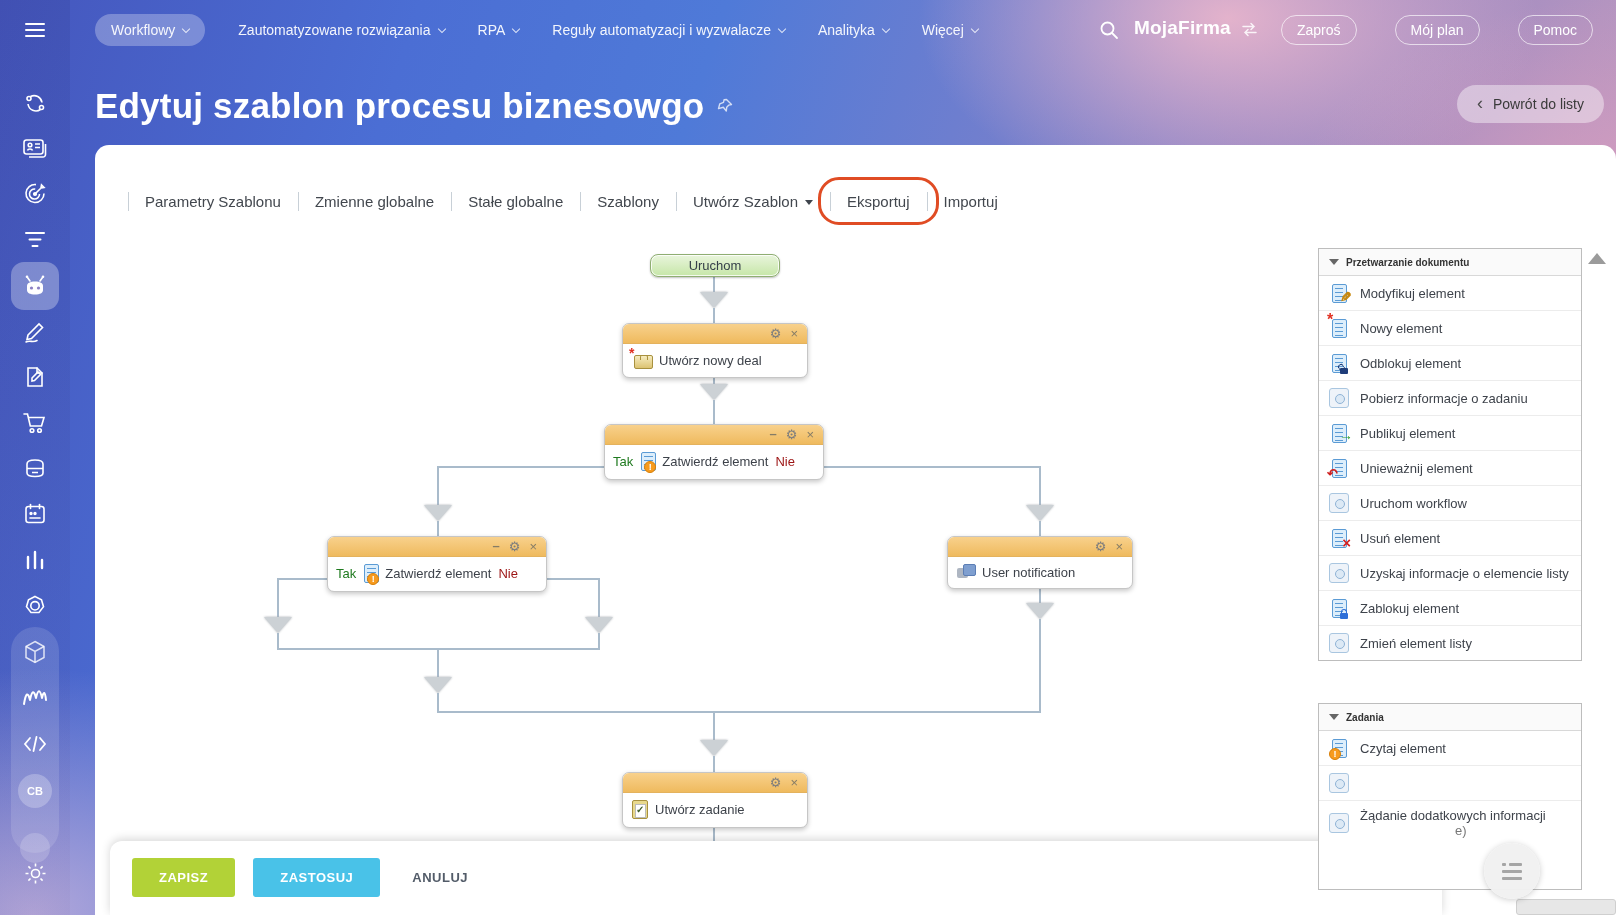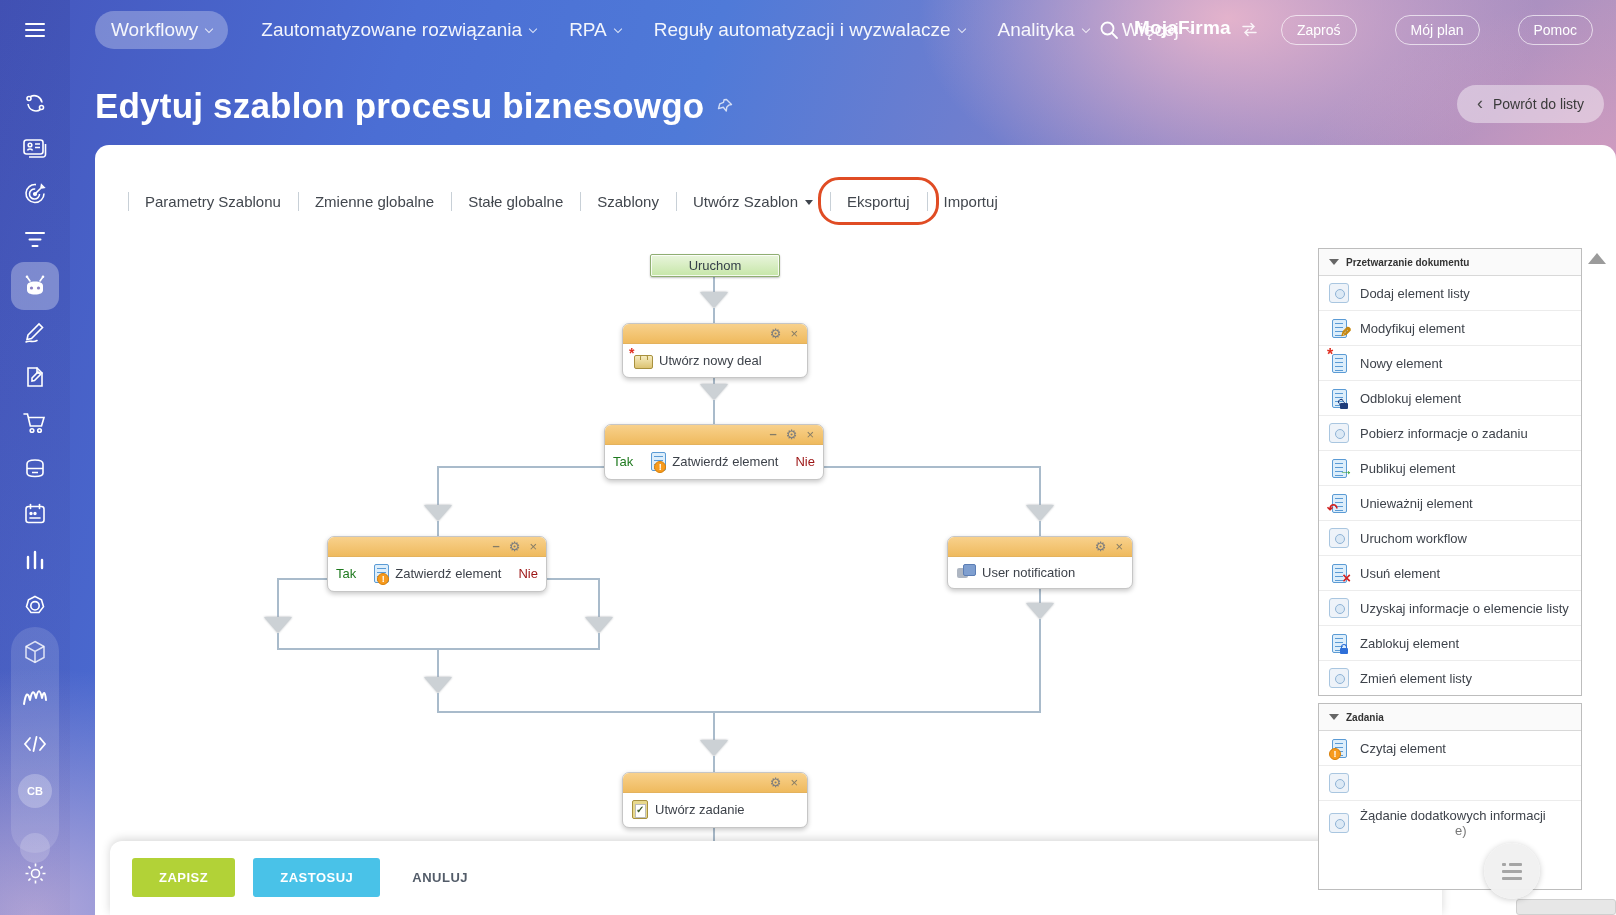--- a/index.html
+++ b/index.html
@@ -19,21 +19,21 @@
          background:linear-gradient(rgba(30,30,90,.10), rgba(120,70,120,.06)); }
   .lsb-icon { position:absolute; left:0; width:70px; display:flex; justify-content:center; align-items:center; height:34px; cursor:pointer; }
   .lsb-group { position:absolute; left:11px; top:627px; width:48px; height:226px; border-radius:24px; background:rgba(255,255,255,.13); overflow:hidden; }
   .active-tile { position:absolute; left:11px; top:262px; width:48px; height:48px; border-radius:13px; background:rgba(255,255,255,.30); }
   .avatar { position:absolute; left:18px; top:774px; width:34px; height:34px; border-radius:50%; background:rgba(255,255,255,.25);
             display:flex; align-items:center; justify-content:center; color:#fff; font-size:11px; font-weight:bold; }
   .avatar-partial { position:absolute; left:20px; top:833px; width:30px; height:30px; border-radius:50%; background:rgba(255,255,255,.18); }
 
   
   .topnav { position:absolute; left:95px; top:0; height:60px; display:flex; align-items:center; gap:33px; z-index:15; }
-  .nav-item { color:rgba(255,255,255,.93); font-size:19px; white-space:nowrap; cursor:pointer; display:flex; align-items:center; }
+  .nav-item { color:rgba(255,255,255,.93); font-size:14px; white-space:nowrap; cursor:pointer; display:flex; align-items:center; }
   .nav-item.pill { background:rgba(255,255,255,.28); padding:8px 16px; border-radius:20px; }
   .chev { display:inline-block; width:6px; height:6px; border-right:1.5px solid rgba(255,255,255,.8); border-bottom:1.5px solid rgba(255,255,255,.8); transform:rotate(45deg); margin-left:8px; margin-top:-3px; }
   .search-btn { position:absolute; left:1098px; top:19px; z-index:15; cursor:pointer; }
   .company { position:absolute; left:1134px; top:17px; color:#fff; font-size:19px; font-weight:bold; z-index:15; cursor:pointer; letter-spacing:.2px; }
   .slider-ic { position:absolute; left:1241px; top:22px; z-index:15; cursor:pointer; }
   .top-actions { position:absolute; left:1281px; top:15px; display:flex; gap:38px; z-index:15; }
   .top-pill { height:30px; padding:0 15px; display:flex; align-items:center; border:1px solid rgba(255,255,255,.65); border-radius:16px; color:#fff; font-size:14px; cursor:pointer; white-space:nowrap; }
 
   
   .page-title { position:absolute; left:95px; top:86px; color:#fff; font-size:35px; font-weight:600; z-index:15; display:flex; align-items:center; gap:12px; letter-spacing:.2px; }
@@ -51,32 +51,32 @@
   .tab .caret { width:0; height:0; border-left:4px solid transparent; border-right:4px solid transparent; border-top:5px solid #3f454d; margin-left:7px; margin-top:2px; }
   .oval { position:absolute; left:-12px; right:-12px; top:-6px; bottom:-6px; border:3px solid #e04c24; border-radius:21px; pointer-events:none; }
 
   
   .vline, .hline { position:absolute; background:#a9bbcb; z-index:6; }
   .vline { width:2px; } .hline { height:2px; }
   .tri { position:absolute; width:0; height:0; border-left:14px solid transparent; border-right:14px solid transparent; border-top:16px solid #ccd1d5; z-index:6; filter:drop-shadow(0 0 1px #a7acb1); }
   .tri-up { position:absolute; width:0; height:0; border-left:9px solid transparent; border-right:9px solid transparent; border-bottom:11px solid #9b9b9b; z-index:8; cursor:pointer; }
 
   .start-node { position:absolute; left:650px; top:254px; width:130px; height:23px; z-index:7;
-    background:linear-gradient(#e9f5dc, #c6e6a8); border:1px solid #8fae72; border-radius:2px;
+    background:linear-gradient(#e9f5dc, #c6e6a8); border:1px solid #8fae72; border-radius:8px;
     box-shadow:inset 0 0 0 1px rgba(255,255,255,.8), 0 1px 2px rgba(0,0,0,.25);
     display:flex; align-items:center; justify-content:center; font-size:13px; color:#36404a; cursor:pointer; }
 
   .fblock { position:absolute; background:#fff; border:1px solid #c6c6c6; border-radius:7px; box-shadow:0 2px 5px rgba(0,0,0,.22); z-index:7; cursor:pointer; }
   .fhead { height:20px; background:linear-gradient(#f8d18c, #efba5e); border-radius:6px 6px 0 0; border-bottom:1px solid #e4b25d;
            display:flex; align-items:center; justify-content:flex-end; gap:9px; padding:0 9px; }
   .hic { color:#857c66; font-size:13px; line-height:13px; cursor:pointer; }
   .hic.gear { font-size:13px; color:#7d7d7d; }
   .hic.min { font-weight:bold; margin-top:-3px; }
   .fbody { display:flex; align-items:center; gap:7px; padding:7px 9px 8px 9px; font-size:13px; color:#3d424a; }
-  .fbody.decision { justify-content:space-between; padding:7px 8px 8px 8px; }
+  .fbody.decision { justify-content:flex-start; padding:7px 8px 8px 8px; }
   .mid { display:flex; align-items:center; gap:6px; }
   .yes { color:#1f7a1f; } .no { color:#9c1414; }
 
   
   .docwarn { position:relative; width:16px; height:19px; flex:none; }
   .docwarn::before { content:""; position:absolute; left:1px; top:0; width:13px; height:17px; background:#ddeefb; border:1px solid #5b9bd5; border-radius:2px;
     background-image:linear-gradient(#5b9bd5 1px, transparent 1px); background-size:9px 4px; background-position:2px 3px; background-repeat:repeat-y; }
   .warnball { position:absolute; left:4px; bottom:-2px; width:12px; height:12px; background:#f79b1e; border:1px solid #d87f06; border-radius:50%;
     color:#fff; font-size:9px; font-weight:bold; display:flex; align-items:center; justify-content:center; line-height:10px; }
   .briefcase { position:relative; width:20px; height:18px; flex:none; }
@@ -467,24 +467,20 @@
     </div>
   </div>
   <div class="vline" style="left:713px;top:824px;height:17px"></div>
 
   <div class="pal pal-1">
     <div class="pal-head">
       <span class="pal-caret"></span>
       <span>Przetwarzanie dokumentu</span>
     </div>
     <div class="pitem">
-      <span class="pic generic"></span>
-      <span class="plabel">Dodaj element listy</span>
-    </div>
-    <div class="pitem">
       <span class="pic doc">
           <span class="badge edit">✎</span>
         </span>
       <span class="plabel">Modyfikuj element</span>
     </div>
     <div class="pitem">
       <span class="pic doc">
           <span class="badge newstar">*</span>
         </span>
       <span class="plabel">Nowy element</span>

